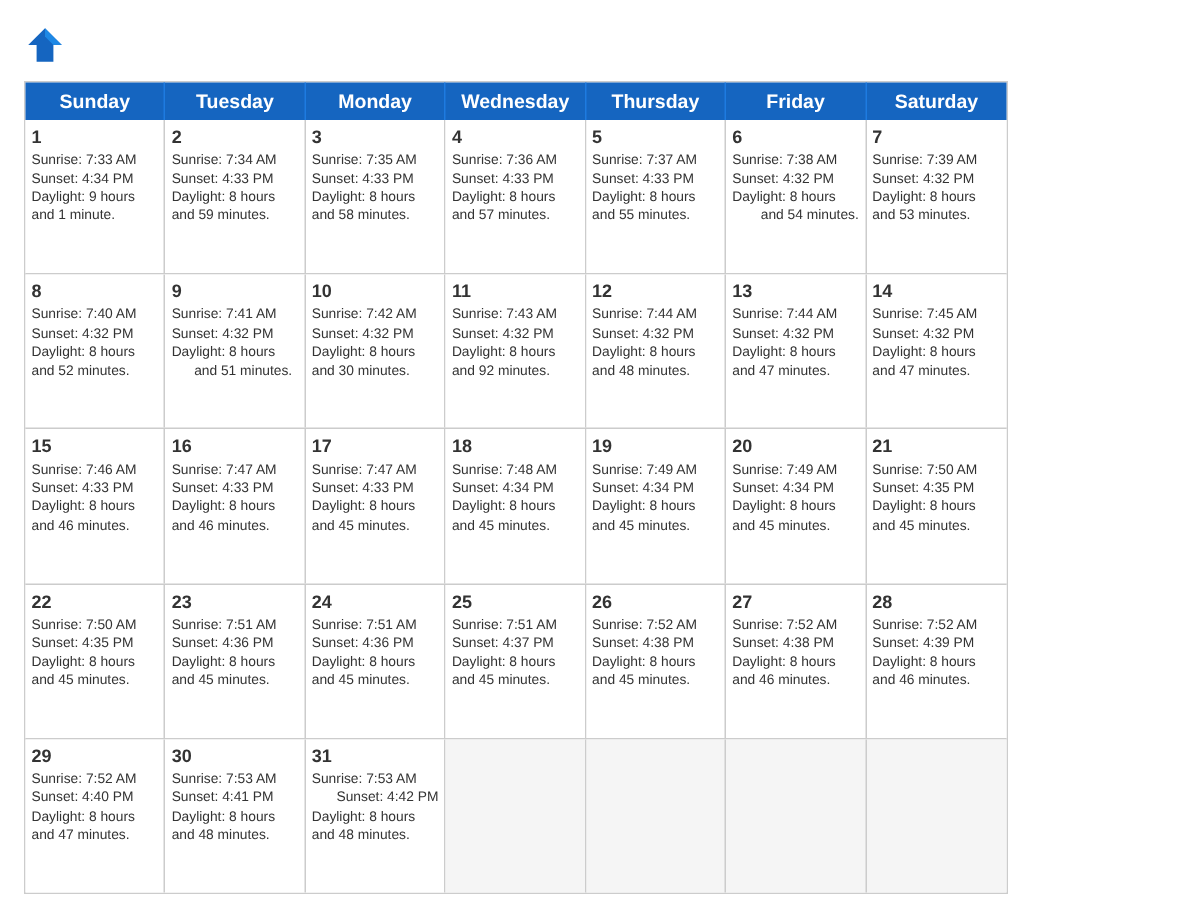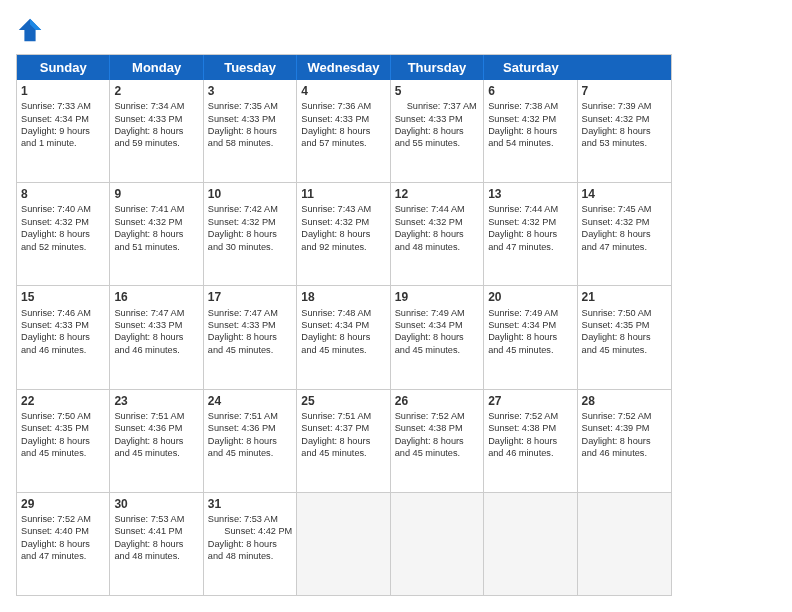--- a/index.html
+++ b/index.html
@@ -121,24 +121,25 @@
     </div>
     <div class="title-block">
       <div class="main-title"></div>
       <div class="subtitle"></div>
     </div>
   </div>
 
   <div class="calendar">
     <div class="cal-header" id="cal-header">
         <div class="cal-header-cell">Sunday</div>
+        <div class="cal-header-cell">Tuesday</div>
         <div class="cal-header-cell">Monday</div>
-        <div class="cal-header-cell">Tuesday</div>
         <div class="cal-header-cell">Wednesday</div>
         <div class="cal-header-cell">Thursday</div>
+        <div class="cal-header-cell">Friday</div>
         <div class="cal-header-cell">Saturday</div>
       </div>
     <div class="cal-body" id="cal-body">
         <div class="cal-row">
           <div class="cal-cell">
             <span class="day-num">1</span>
             <span style="display: block;">Sunrise: 7:33 AM</span>
             <span style="display: block;">Sunset: 4:34 PM</span>
             <span style="display: block;">Daylight: 9 hours</span>
             <span style="display: block;">and 1 minute.</span>
@@ -159,31 +160,31 @@
           </div>
           <div class="cal-cell">
             <span class="day-num">4</span>
             <span style="display: block;">Sunrise: 7:36 AM</span>
             <span style="display: block;">Sunset: 4:33 PM</span>
             <span style="display: block;">Daylight: 8 hours</span>
             <span style="display: block;">and 57 minutes.</span>
           </div>
           <div class="cal-cell">
             <span class="day-num">5</span>
-            <span style="display: block; margin-left: 12px;">Sunrise: 7:37 AM</span>
+            <span style="display: block;">Sunrise: 7:37 AM</span>
             <span style="display: block;">Sunset: 4:33 PM</span>
             <span style="display: block;">Daylight: 8 hours</span>
             <span style="display: block;">and 55 minutes.</span>
           </div>
           <div class="cal-cell">
             <span class="day-num">6</span>
             <span style="display: block;">Sunrise: 7:38 AM</span>
             <span style="display: block;">Sunset: 4:32 PM</span>
             <span style="display: block;">Daylight: 8 hours</span>
-            <span style="display: block;">and 54 minutes.</span>
+            <span style="display: block; text-align: right;">and 54 minutes.</span>
           </div>
           <div class="cal-cell">
             <span class="day-num">7</span>
             <span style="display: block;">Sunrise: 7:39 AM</span>
             <span style="display: block;">Sunset: 4:32 PM</span>
             <span style="display: block;">Daylight: 8 hours</span>
             <span style="display: block;">and 53 minutes.</span>
           </div>
         </div>
         <div class="cal-row">
@@ -192,21 +193,21 @@
             <span style="display: block;">Sunrise: 7:40 AM</span>
             <span style="display: block;">Sunset: 4:32 PM</span>
             <span style="display: block;">Daylight: 8 hours</span>
             <span style="display: block;">and 52 minutes.</span>
           </div>
           <div class="cal-cell">
             <span class="day-num">9</span>
             <span style="display: block;">Sunrise: 7:41 AM</span>
             <span style="display: block;">Sunset: 4:32 PM</span>
             <span style="display: block;">Daylight: 8 hours</span>
-            <span style="display: block;">and 51 minutes.</span>
+            <span style="display: block; margin-left: 15px;">and 51 minutes.</span>
           </div>
           <div class="cal-cell">
             <span class="day-num">10</span>
             <span style="display: block;">Sunrise: 7:42 AM</span>
             <span style="display: block;">Sunset: 4:32 PM</span>
             <span style="display: block;">Daylight: 8 hours</span>
             <span style="display: block;">and 30 minutes.</span>
           </div>
           <div class="cal-cell">
             <span class="day-num">11</span>

